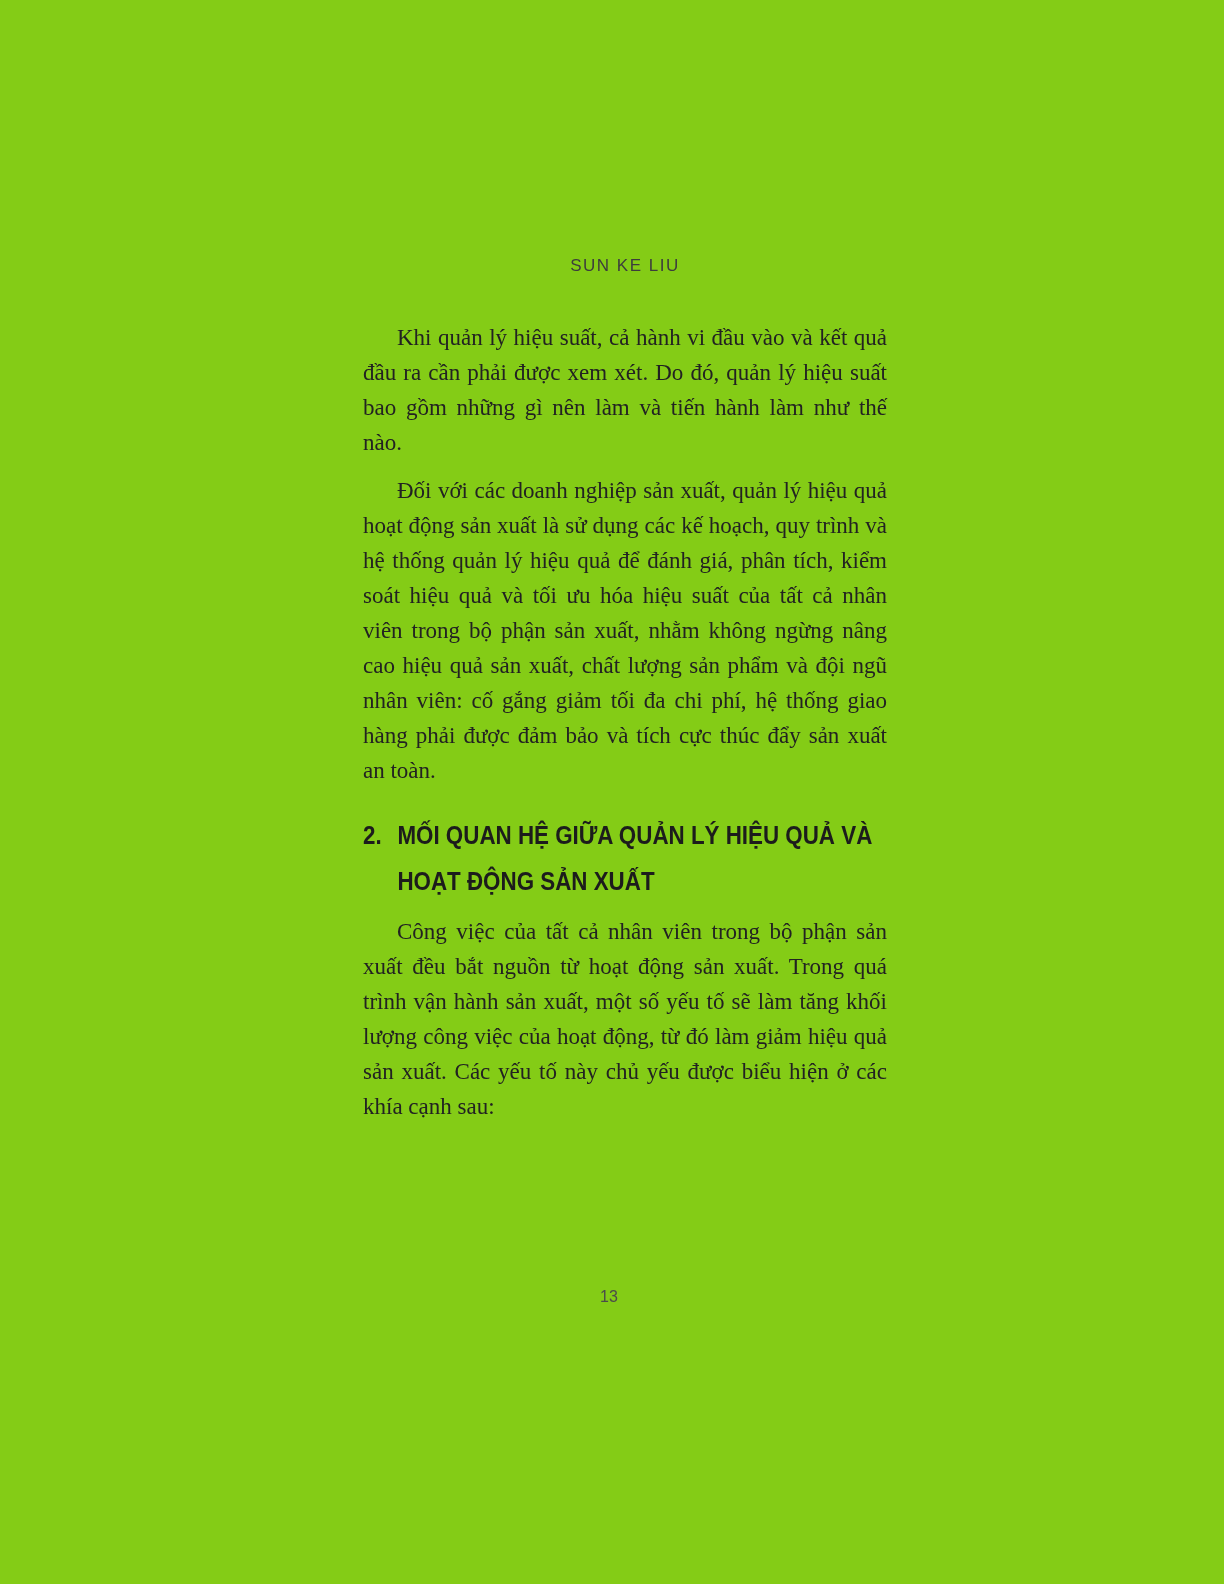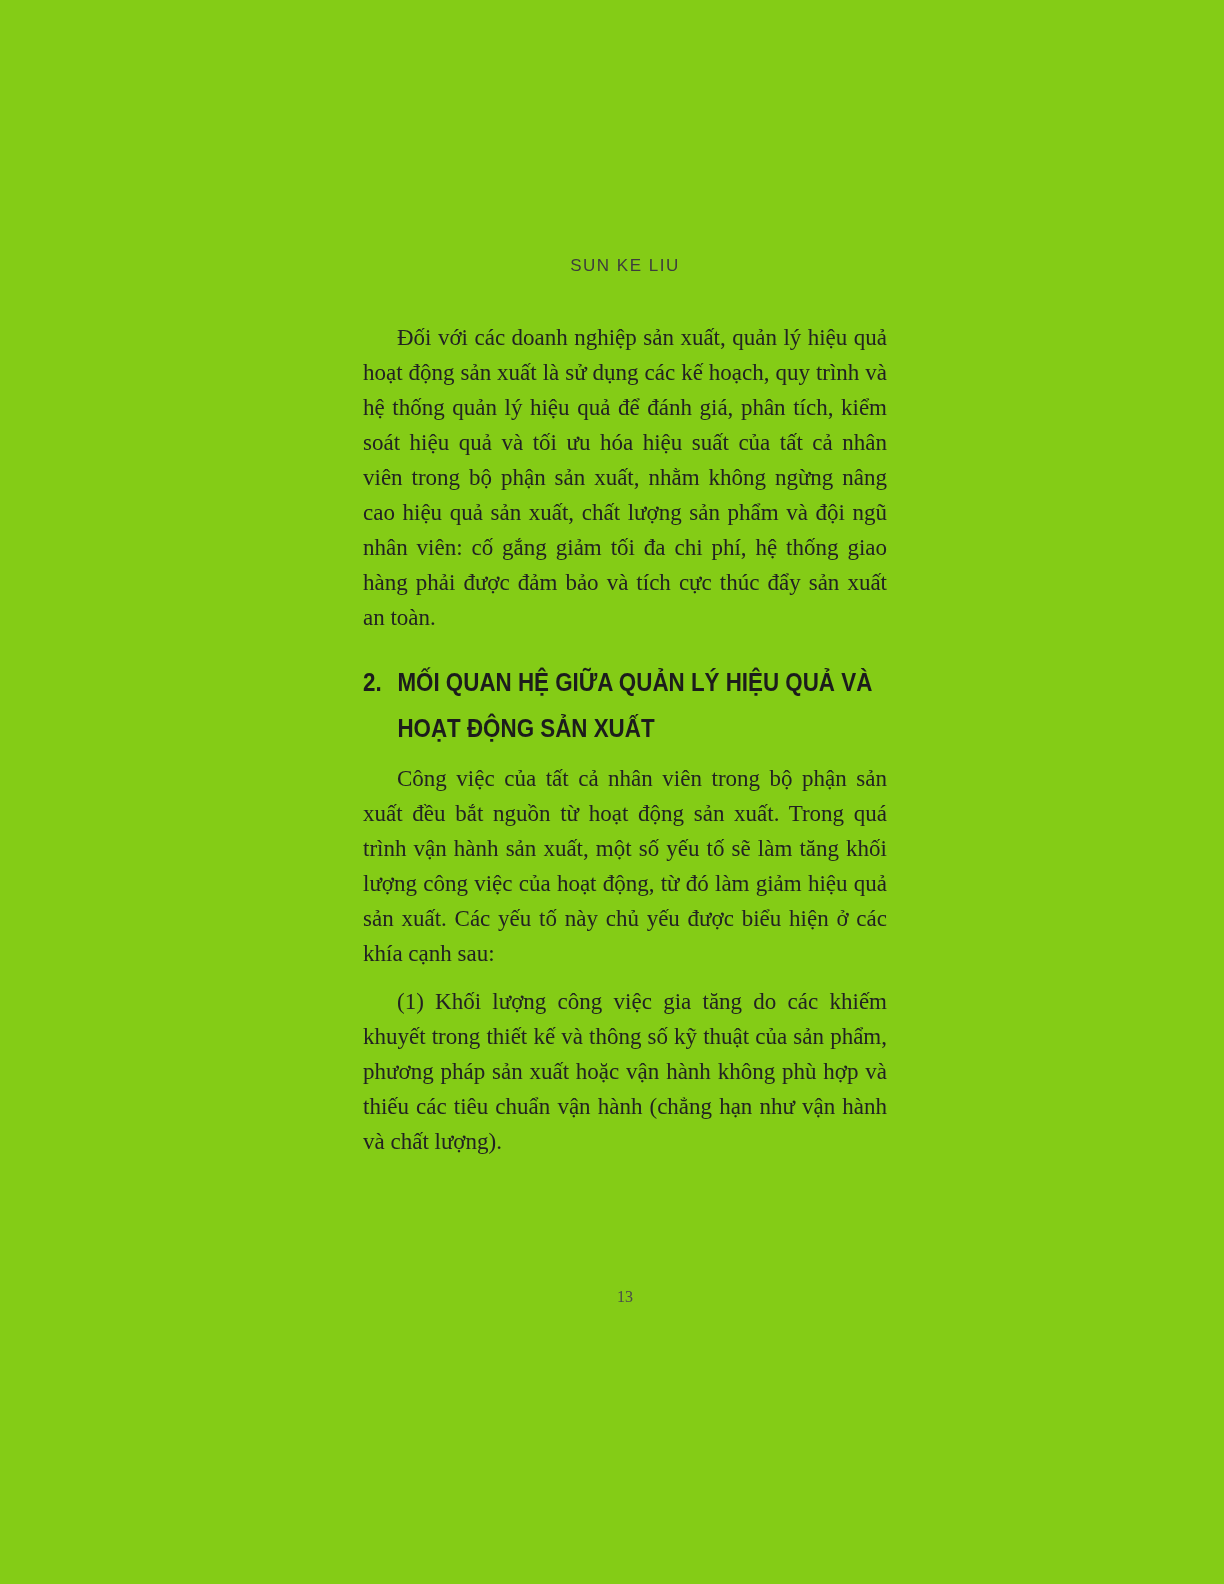--- a/index.html
+++ b/index.html
@@ -56,46 +56,46 @@
   }
   .heading-number {
     flex: 0 0 40px;
   }
   .heading-text {
     flex: 1;
   }
   .page-number {
     position: absolute;
     top: 1288px;
-    left: 363px;
+    left: 347px;
     width: 524px;
     text-align: center;
-    font-family: Liberation Serif, serif;
+    font-family: Liberation Sans, sans-serif;
     font-size: 16px;
     color: #4b4b4b;
   }
 </style>
 </head>
 <body>
 
 <div class="page">
 
   <header class="running-header">SUN KE LIU</header>
 
   <main class="text-block">
 
+    <p class="body-para">Khi quản lý hiệu suất, cả hành vi đầu vào và kết quả đầu ra cần phải được xem xét. Do đó, quản lý hiệu suất bao gồm những gì nên làm và tiến hành làm như thế nào.</p>
 
     <p class="body-para">Đối với các doanh nghiệp sản xuất, quản lý hiệu quả hoạt động sản xuất là sử dụng các kế hoạch, quy trình và hệ thống quản lý hiệu quả để đánh giá, phân tích, kiểm soát hiệu quả và tối ưu hóa hiệu suất của tất cả nhân viên trong bộ phận sản xuất, nhằm không ngừng nâng cao hiệu quả sản xuất, chất lượng sản phẩm và đội ngũ nhân viên: cố gắng giảm tối đa chi phí, hệ thống giao hàng phải được đảm bảo và tích cực thúc đẩy sản xuất an toàn.</p>
 
     <h2 class="section-heading">
       <span class="heading-number">2.</span>
       <span class="heading-text">MỐI QUAN HỆ GIỮA QUẢN LÝ HIỆU QUẢ VÀ HOẠT ĐỘNG SẢN XUẤT</span>
     </h2>
 
     <p class="body-para">Công việc của tất cả nhân viên trong bộ phận sản xuất đều bắt nguồn từ hoạt động sản xuất. Trong quá trình vận hành sản xuất, một số yếu tố sẽ làm tăng khối lượng công việc của hoạt động, từ đó làm giảm hiệu quả sản xuất. Các yếu tố này chủ yếu được biểu hiện ở các khía cạnh sau:</p>
 
-    <p class="body-para">(1) Khối lượng công việc gia tăng do các khiếm khuyết trong thiết kế và thông số kỹ thuật của sản phẩm, phương pháp sản xuất hoặc vận hành không phù hợp và thiếu các tiêu chuẩn vận hành (chẳng hạn như vận hành và chất lượng).</p>
 
   </main>
 
   <footer class="page-number">13</footer>
 
 </div>
 
 </body></html>

